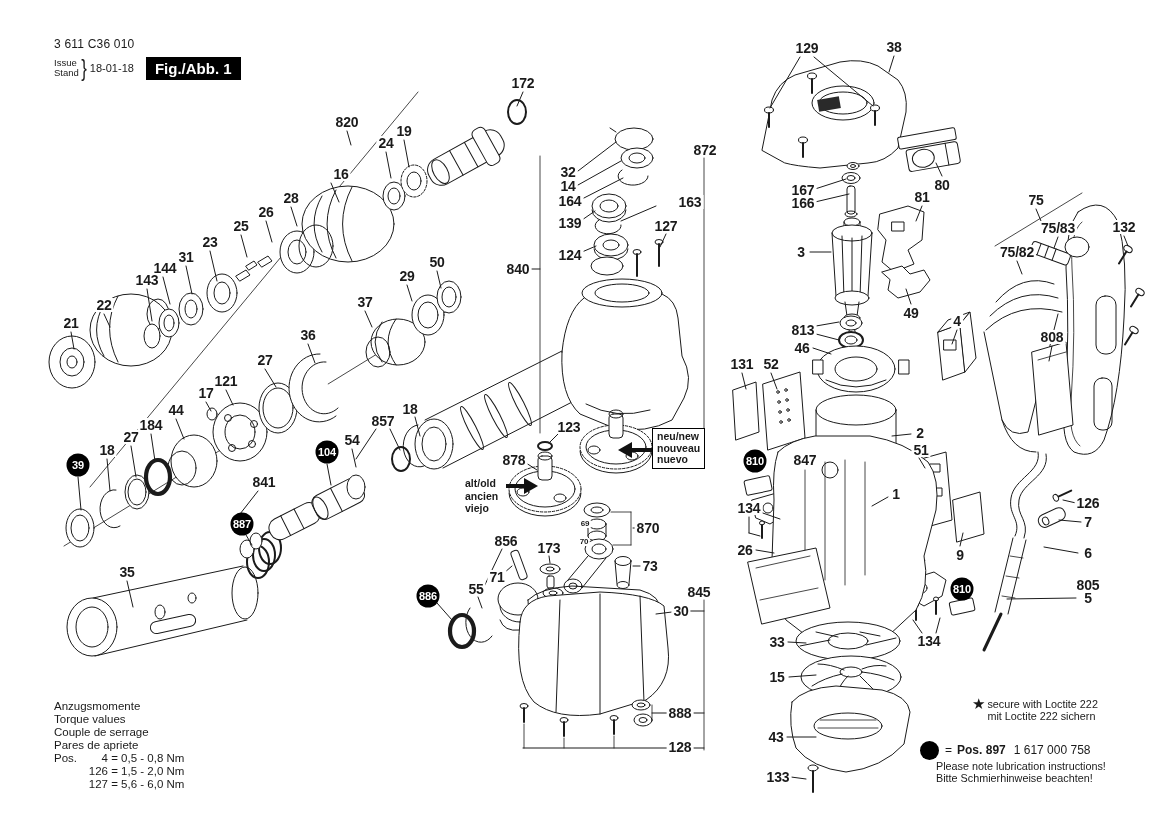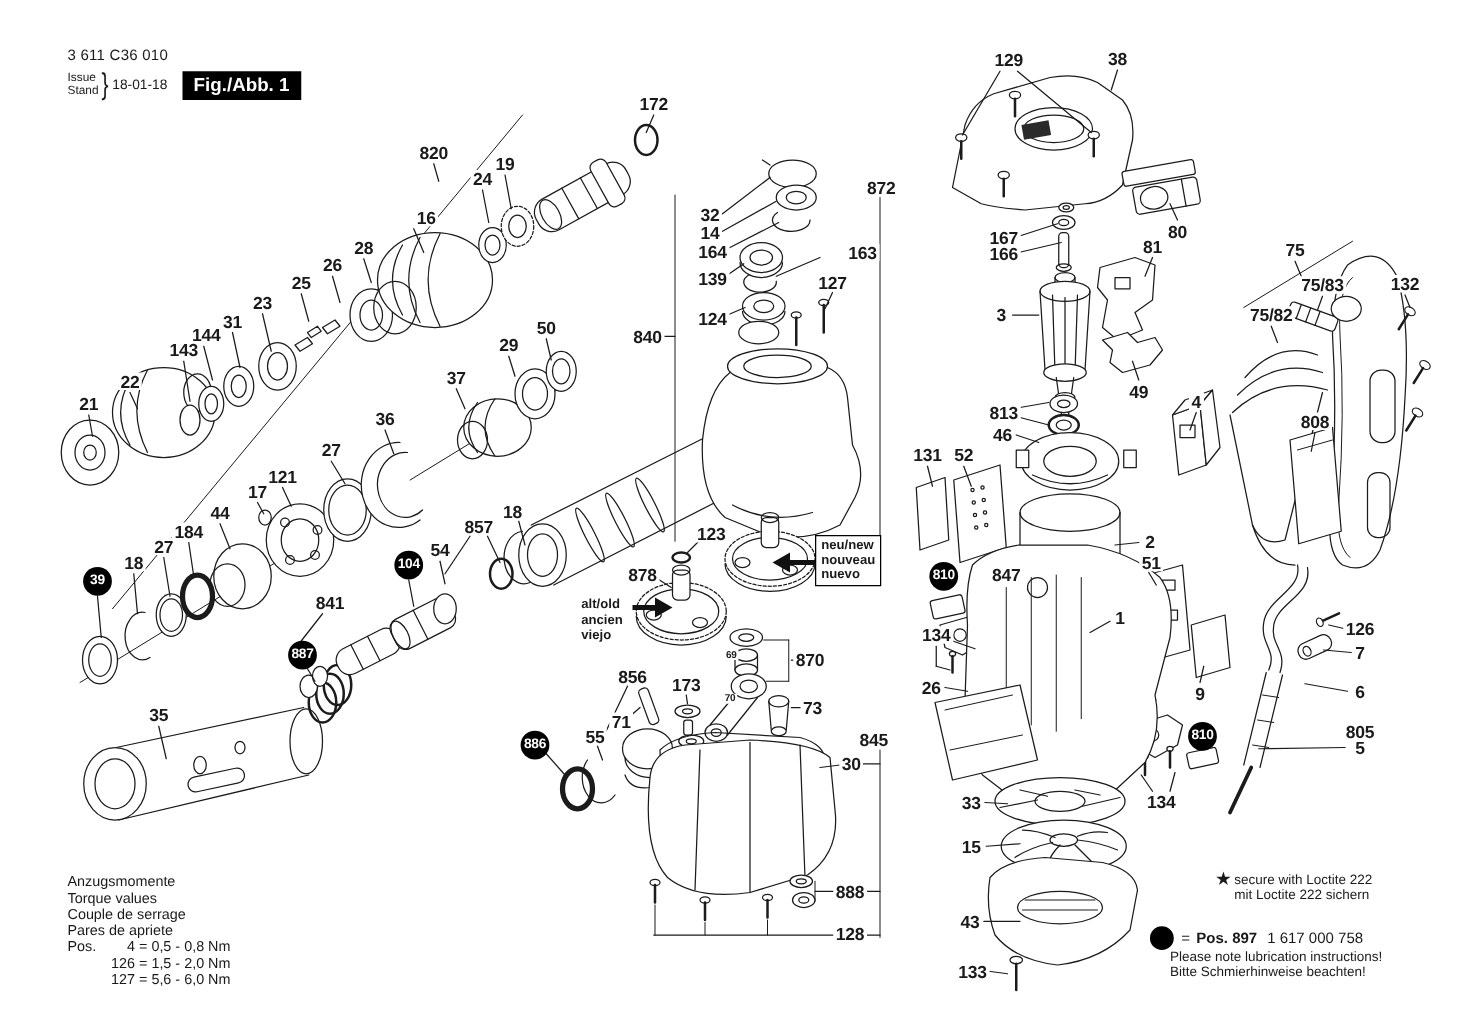--- a/index.html
+++ b/index.html
@@ -604,21 +604,21 @@
       <div class="part-label badge" style="left: 242px; top: 524px;">887</div>
       <div class="part-label badge" style="left: 428px; top: 596px;">886</div>
       <div class="part-label" style="left: 476px; top: 589px;">55</div>
       <div class="part-label" style="left: 506px; top: 541px;">856</div>
       <div class="part-label" style="left: 497px; top: 577px;">71</div>
       <div class="part-label" style="left: 549px; top: 548px;">173</div>
       <div class="part-label" style="left: 514px; top: 460px;">878</div>
       <div class="part-label" style="left: 569px; top: 427px;">123</div>
       <div class="part-label" style="left: 648px; top: 528px;">870</div>
       <div class="part-label small" style="left: 585px; top: 524px;">69</div>
-      <div class="part-label small" style="left: 584px; top: 542px; margin-top: 17px;">70</div>
+      <div class="part-label small" style="left: 584px; top: 542px;">70</div>
       <div class="part-label" style="left: 650px; top: 566px;">73</div>
       <div class="part-label" style="left: 681px; top: 611px;">30</div>
       <div class="part-label" style="left: 699px; top: 592px;">845</div>
       <div class="part-label" style="left: 680px; top: 713px;">888</div>
       <div class="part-label" style="left: 680px; top: 747px;">128</div>
       <div class="part-label" style="left: 568px; top: 172px;">32</div>
       <div class="part-label" style="left: 568px; top: 186px;">14</div>
       <div class="part-label" style="left: 570px; top: 201px; text-align: right;">164</div>
       <div class="part-label" style="left: 570px; top: 223px;">139</div>
       <div class="part-label" style="left: 570px; top: 255px;">124</div>

